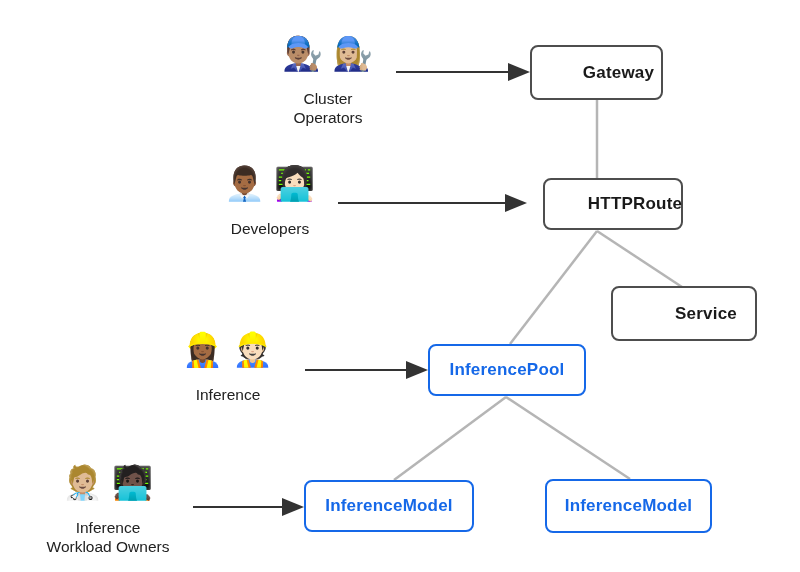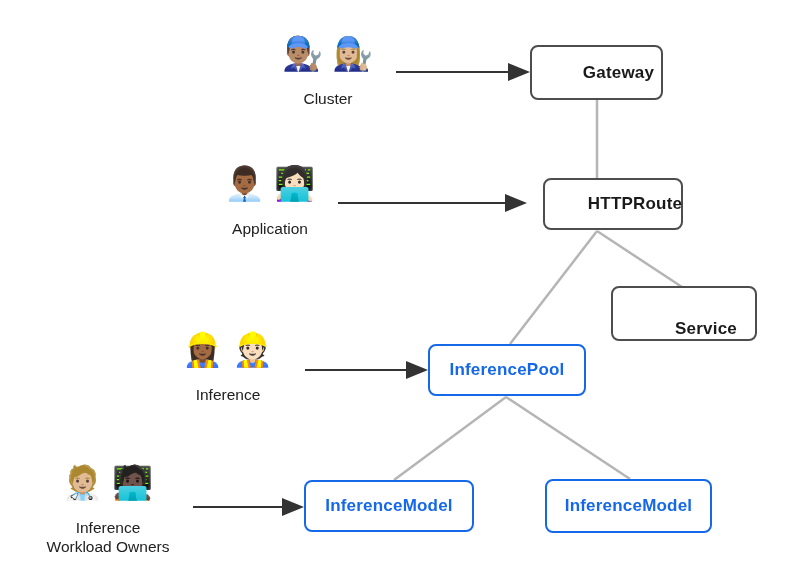--- a/index.html
+++ b/index.html
@@ -52,21 +52,21 @@
     white-space: nowrap;
   }
   .actor-label {
     margin-top: 18px;
     font-size: 15.5px;
     line-height: 1.22;
     color: #212121;
   }
   #node-gateway           { left: 530px; top:  45px; width: 133px; height: 55px; }
   #node-httproute         { left: 527px; top: 178px; width: 140px; height: 52px; margin-left: 16px; }
-  #node-service           { left: 611px; top: 286px; width: 146px; height: 55px; align-items: flex-end; }
+  #node-service           { left: 611px; top: 286px; width: 146px; height: 55px; }
   #node-inferencepool     { left: 428px; top: 344px; width: 158px; height: 52px; }
   #node-inferencemodel-l  { left: 304px; top: 480px; width: 170px; height: 52px; }
   #node-inferencemodel-r  { left: 545px; top: 479px; width: 167px; height: 54px; }
 
   #actor-cluster-operators   { left: 233px; top:  36px; }
   #actor-application-devs    { left: 175px; top: 166px; }
   #actor-platform-owners     { left: 133px; top: 332px; }
   #actor-workload-owners     { left:  13px; top: 465px; }
 </style>
 </head>
@@ -90,27 +90,28 @@
     <line x1="396" y1="72" x2="526" y2="72" stroke="#333333" stroke-width="2" marker-end="url(#arrowhead)"></line>
     <line x1="338" y1="203" x2="523" y2="203" stroke="#333333" stroke-width="2" marker-end="url(#arrowhead)"></line>
     <line x1="305" y1="370" x2="424" y2="370" stroke="#333333" stroke-width="2" marker-end="url(#arrowhead)"></line>
     <line x1="193" y1="507" x2="300" y2="507" stroke="#333333" stroke-width="2" marker-end="url(#arrowhead)"></line>
   </svg>
 
   <div class="actor" id="actor-cluster-operators">
     <div class="actor-emojis">👨🏽‍🔧 👩🏼‍🔧</div>
     <div class="actor-label">
       <div>Cluster</div>
+      <div>Operators</div>
     </div>
   </div>
 
   <div class="actor" id="actor-application-devs">
     <div class="actor-emojis">👨🏾‍💼 👩🏻‍💻</div>
     <div class="actor-label">
-      <div>Application</div>
+      <div>Developers</div>
     </div>
   </div>
 
   <div class="actor" id="actor-platform-owners">
     <div class="actor-emojis">👷🏾‍♀️ 👷🏻</div>
     <div class="actor-label">
       <div>Inference</div>
     </div>
   </div>
 

